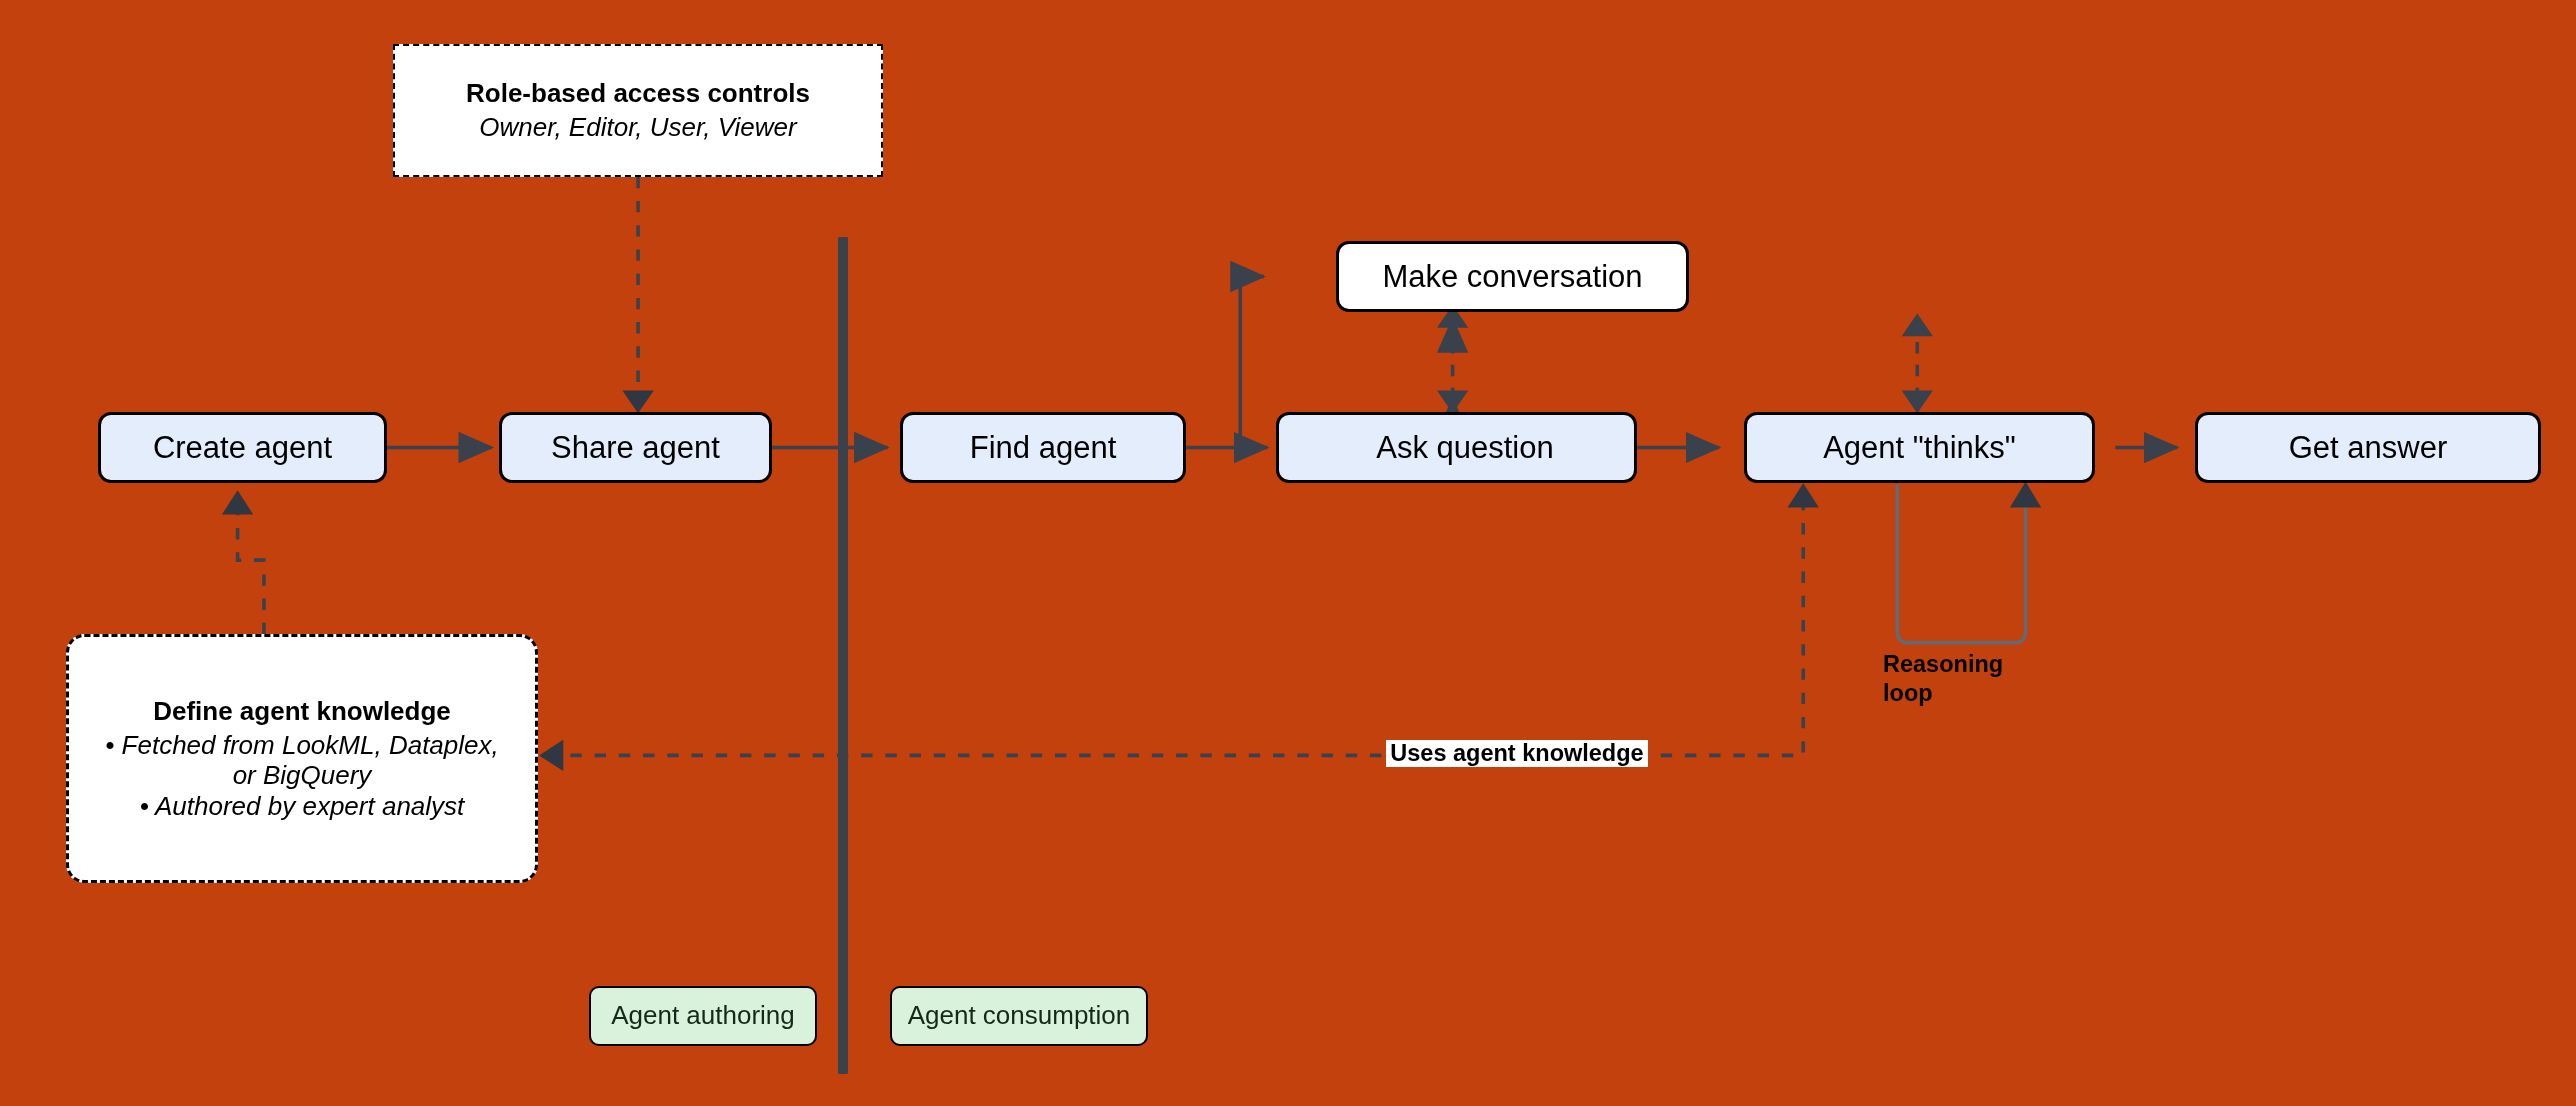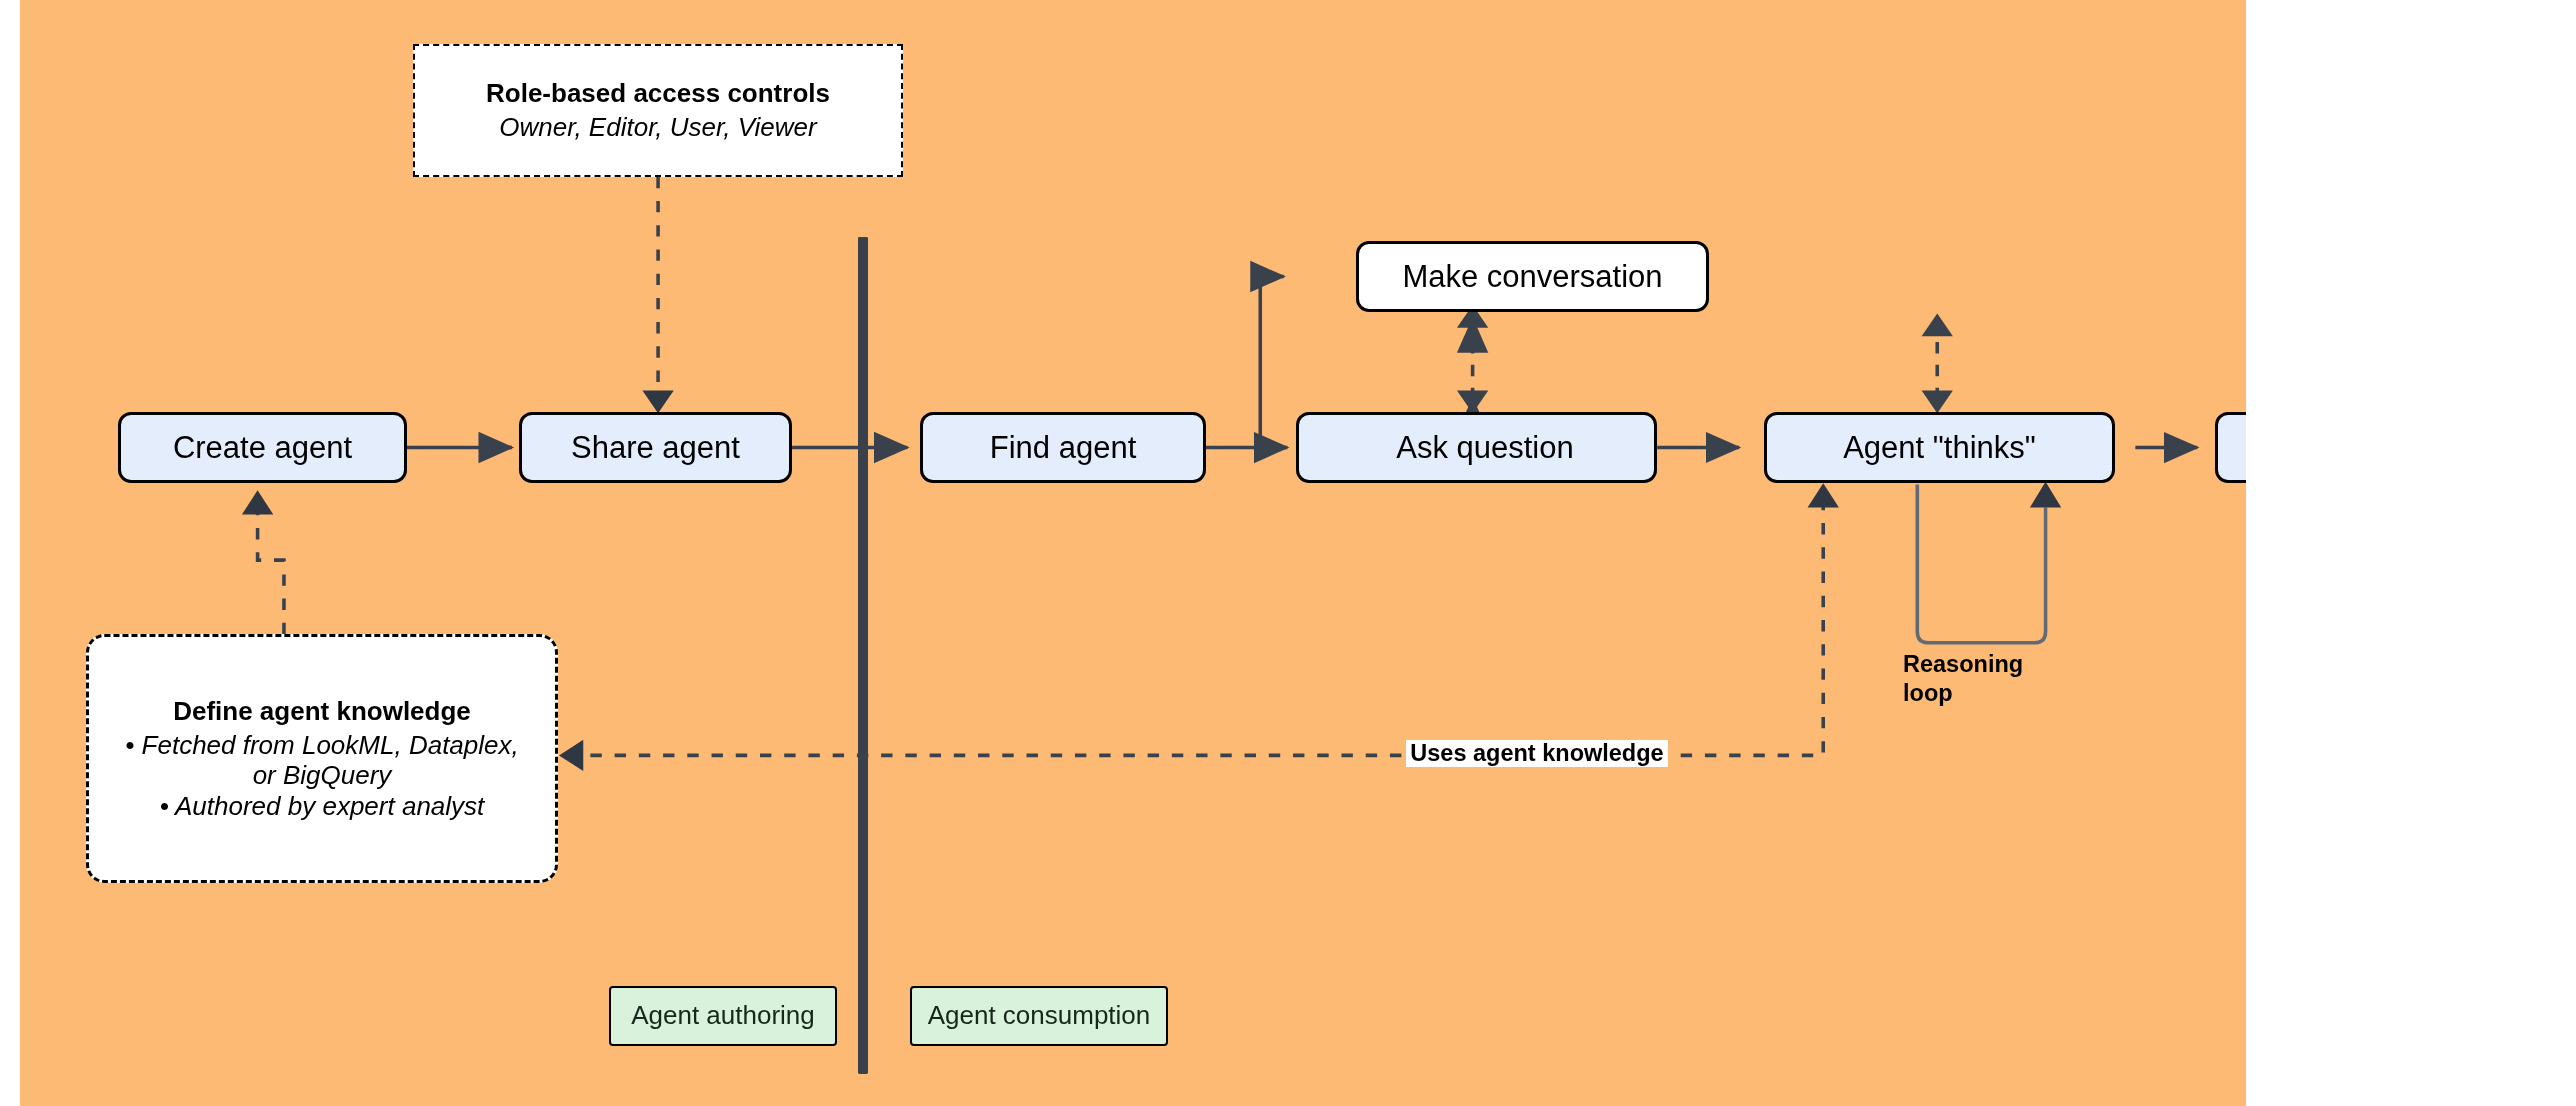--- a/index.html
+++ b/index.html
@@ -5,25 +5,24 @@
   html, body {
     margin: 0;
     padding: 0;
     background: #ffffff;
   }
   body {
     font-family: "Liberation Sans", sans-serif;
   }
   #canvas {
     position: relative;
-    width: 2226px;
+    width: 2576px;
     height: 1106px;
-    background: #fdba74;
+    background: #c2410c;
     overflow: hidden;
-    margin-left: 20px;
   }
   #wires {
     position: absolute;
     left: 0;
     top: 0;
     width: 2576px;
     height: 1106px;
     pointer-events: none;
   }
   .node {
@@ -38,21 +37,21 @@
     font-size: 31px;
     color: #000000;
     line-height: 1.22;
     z-index: 4;
   }
   .node.blue { background: #e4edfb; }
   .node.white { background: #ffffff; }
   .node.green {
     background: #d9f2dc;
     border-width: 2.9px;
-    border-radius: 4px;
+    border-radius: 10px;
     font-size: 26px;
     color: #16281a;
   }
   .note {
     position: absolute;
     box-sizing: border-box;
     display: flex;
     flex-direction: column;
     align-items: center;
     justify-content: center;

